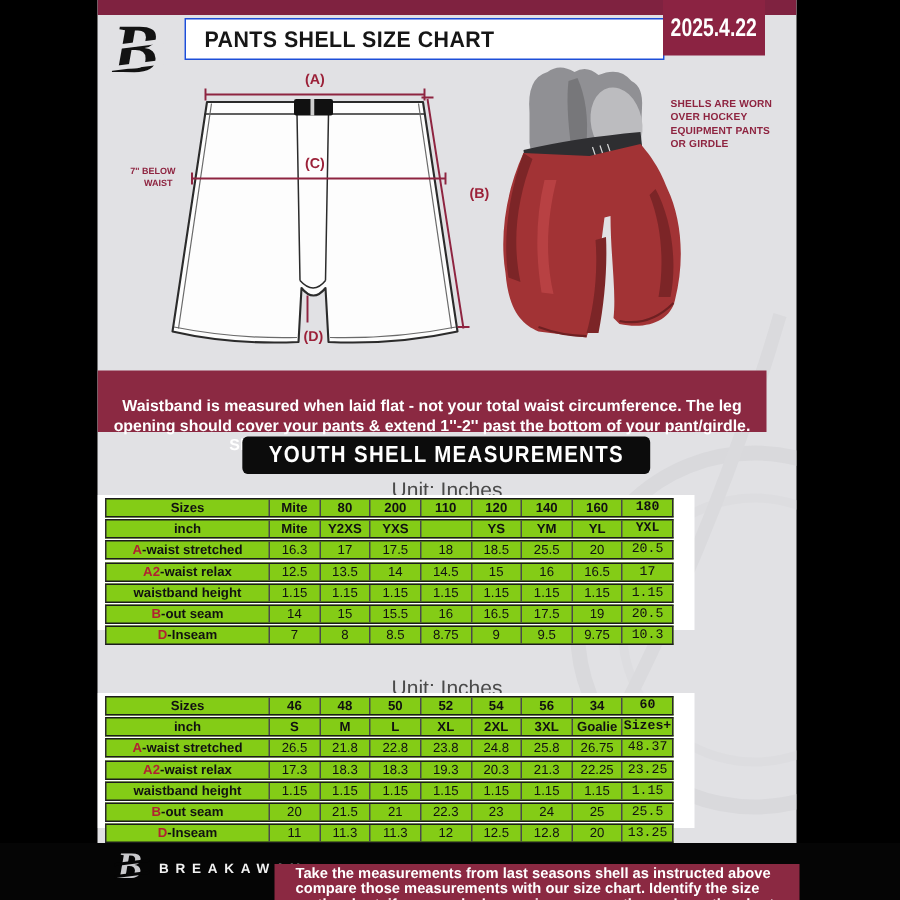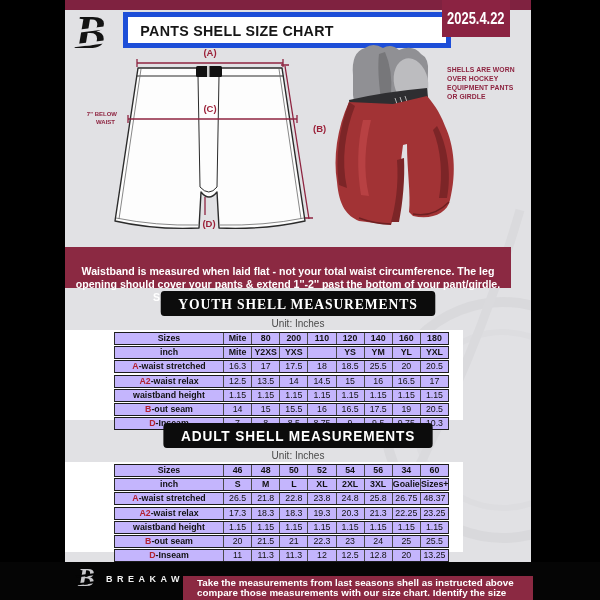--- a/index.html
+++ b/index.html
@@ -5,21 +5,21 @@
   html,body{margin:0;padding:0;background:#000;}
   #stage{position:relative;width:600px;height:600px;background:#000;overflow:hidden;
          font-family:"Liberation Sans",sans-serif;-webkit-font-smoothing:antialiased;}
   
   .content{position:absolute;left:65px;top:0;width:466px;height:562px;background:#e1e1e4;overflow:hidden;}
   .topstrip{position:absolute;left:0;top:0;width:466px;height:10px;background:#7f2240;}
   
   .wm{position:absolute;left:0;top:0;pointer-events:none;}
   
   .titlebox{position:absolute;left:58px;top:12px;width:318px;height:26px;background:#fff;
-            border:5px solid #1d4ed8;display:flex;align-items:center;}
+            border:1px solid #1d4ed8;display:flex;align-items:center;}
   .titlebox span{font-size:15px;font-weight:bold;color:#161616;letter-spacing:.3px;
                  transform:scaleX(.95);transform-origin:left center;padding-left:13px;white-space:nowrap;}
   .datebox{position:absolute;left:377px;top:0;width:68px;height:37px;background:#8b2342;
            display:flex;align-items:center;justify-content:center;}
   .datebox span{font-size:17px;font-weight:bold;color:#fff;transform:scaleX(.76);white-space:nowrap;}
   .logo{position:relative;width:40px;height:50px;}
   .logo-letter{font-family:"Liberation Serif",serif;font-style:italic;font-weight:bold;line-height:1;display:block;}
   .logo .slice{position:absolute;display:block;}
   .logo-header{position:absolute;left:10px;top:10px;}
   .logo-header .logo-letter{font-size:46px;color:#131313;}
@@ -29,33 +29,33 @@
   .photo-note{position:absolute;left:382px;top:66px;width:84px;font-size:6.8px;font-weight:bold;
               color:#8e2440;line-height:1.32;white-space:pre-line;letter-spacing:.1px;}
   
   .notice{position:absolute;left:0;top:247px;width:446px;height:41px;background:#8b2942;
           color:#fff;font-size:10.6px;font-weight:bold;line-height:13px;text-align:center;
           white-space:pre-line;padding-top:18px;box-sizing:border-box;}
   
   .pill-row{position:absolute;left:0;width:466px;text-align:center;}
   .pill{display:inline-block;background:#0c0c0c;color:#fff;border-radius:4px;height:25px;line-height:25px;
         padding:0 20px;font-size:15.5px;font-weight:bold;letter-spacing:1px;transform:scaleX(.88);white-space:nowrap;}
-  .unit-row{position:absolute;left:0;width:466px;text-align:center;font-size:10px;color:#4a4a4a;}
+  .unit-row{position:absolute;left:0;width:466px;text-align:center;font-size:14px;color:#4a4a4a;}
   
   .tcard{position:absolute;left:0;width:398px;height:90px;background:#fff;box-sizing:border-box;
          padding:2px 14px 0 5px;}
   .tgrid{display:flex;flex-direction:column;gap:1.2px;}
   .trow{display:flex;height:11px;border-top:1.1px solid #1b1b1b;border-bottom:1.1px solid #1b1b1b;
-        border-left:1px solid #2a2a2a;border-right:1px solid #2a2a2a;background:#c4b5fd;margin-left:44px;}
+        border-left:1px solid #2a2a2a;border-right:1px solid #2a2a2a;background:#84cc16;}
   .tlabel{width:108px;flex:none;font-size:8.8px;font-weight:bold;color:#111;line-height:11px;
           text-align:center;border-right:1px solid #4a4a4a;overflow:hidden;white-space:nowrap;}
   .tprefix{color:#b22232;}
   .tcell{flex:1;font-size:8.8px;color:#111;line-height:11px;text-align:center;
          border-right:1px solid #4a4a4a;overflow:hidden;white-space:nowrap;}
-  .tcell:last-child{border-right:none;}
+  .tcell:last-child{border-right:none;font-family:Liberation Mono, monospace;}
   .trow.hdr .tcell{font-weight:bold;}
   
   .footer{position:absolute;left:0;top:562px;width:600px;height:38px;background:#050505;}
   .logo-footer{position:absolute;left:78px;top:3px;}
   .logo-footer .logo-letter{font-size:25px;color:#c9c9cc;}
   .logo-footer .slice{background:#050505;height:2px;width:24px;left:-2px;transform:rotate(-7deg);}
   .logo-footer .s1{top:9px;} .logo-footer .s2{top:17px;}
   .brand{position:absolute;left:106px;top:12px;color:#f2f2f2;font-size:9px;font-weight:bold;letter-spacing:4.5px;}
   .footnote{position:absolute;left:183px;top:14px;width:350px;height:34px;background:#8b2942;
             box-sizing:border-box;padding:2px 6px 2px 14px;color:#fff;font-size:9.8px;font-weight:bold;
@@ -130,21 +130,21 @@
 
     <div class="photo-note">SHELLS ARE WORN
 OVER HOCKEY
 EQUIPMENT PANTS
 OR GIRDLE</div>
 
     <div class="notice">Waistband is measured when laid flat - not your total waist circumference. The leg
 opening should cover your pants &amp; extend 1''-2'' past the bottom of your pant/girdle.
 Shell comes with an adjustable belt to cinch the waist</div>
 
-    <div class="pill-row" style="top:291px;font-family:Liberation Serif, serif;">
+    <div class="pill-row" style="top:291px;">
       <span class="pill">YOUTH SHELL MEASUREMENTS</span>
     </div>
     <div class="unit-row" style="top:318px;">Unit: Inches</div>
     <div class="tcard" style="top:330px;">
       <div class="tgrid">
           <div class="trow hdr">
             <div class="tlabel">Sizes</div>
             <div class="tcell">Mite</div>
             <div class="tcell">80</div>
             <div class="tcell">200</div>
@@ -216,23 +216,20 @@
             <div class="tcell">8.5</div>
             <div class="tcell">8.75</div>
             <div class="tcell">9</div>
             <div class="tcell">9.5</div>
             <div class="tcell">9.75</div>
             <div class="tcell">10.3</div>
           </div>
         </div>
     </div>
 
-    <div class="pill-row" style="top:423px;">
-      <span class="pill">ADULT SHELL MEASUREMENTS</span>
-    </div>
     <div class="unit-row" style="top:450px;">Unit: Inches</div>
     <div class="tcard" style="top:462px;">
       <div class="tgrid">
           <div class="trow hdr">
             <div class="tlabel">Sizes</div>
             <div class="tcell">46</div>
             <div class="tcell">48</div>
             <div class="tcell">50</div>
             <div class="tcell">52</div>
             <div class="tcell">54</div>

